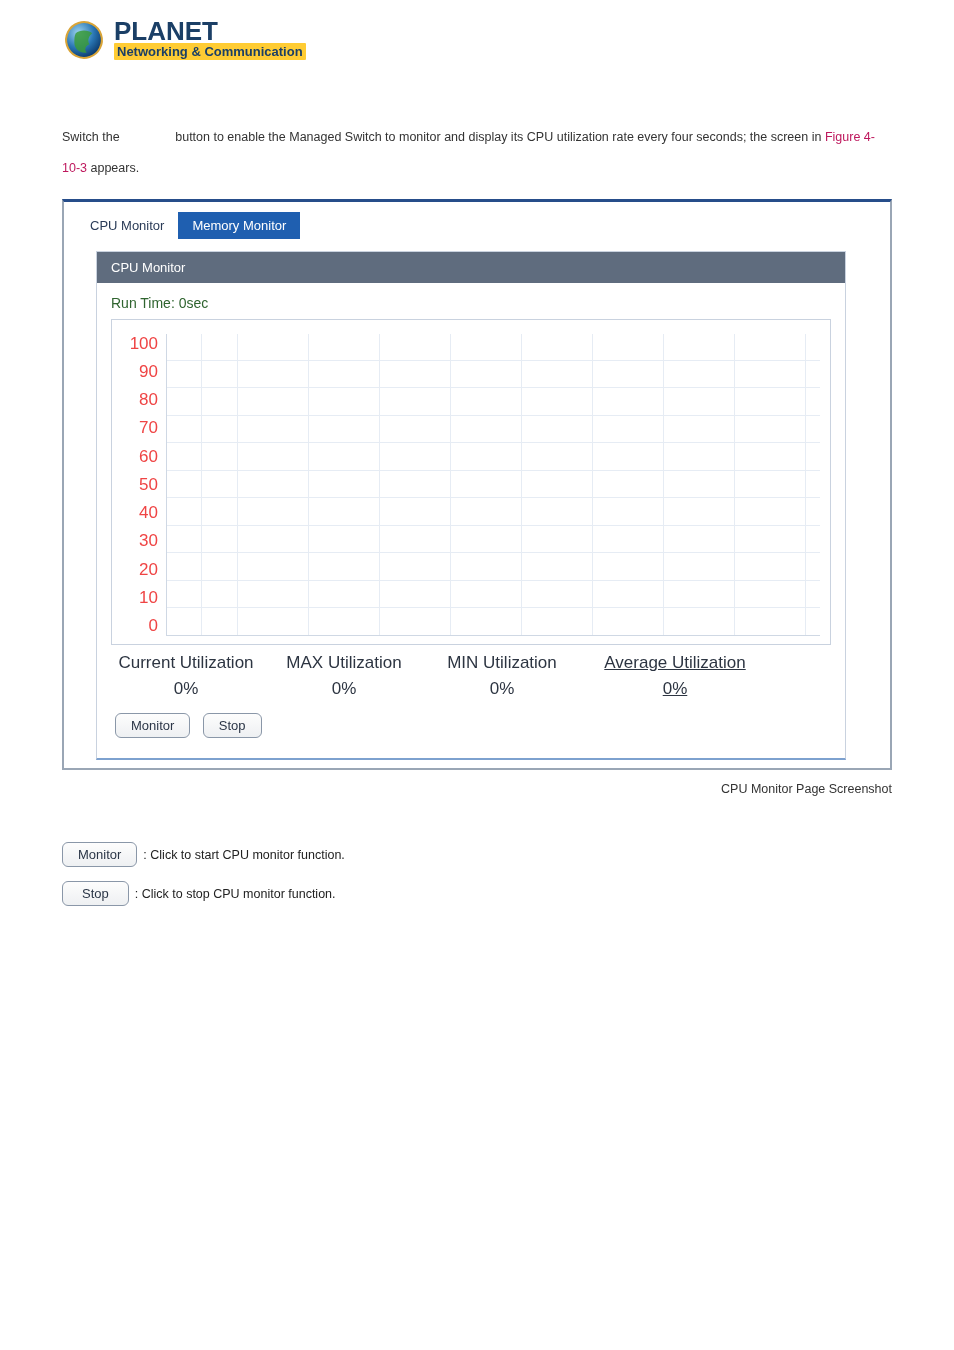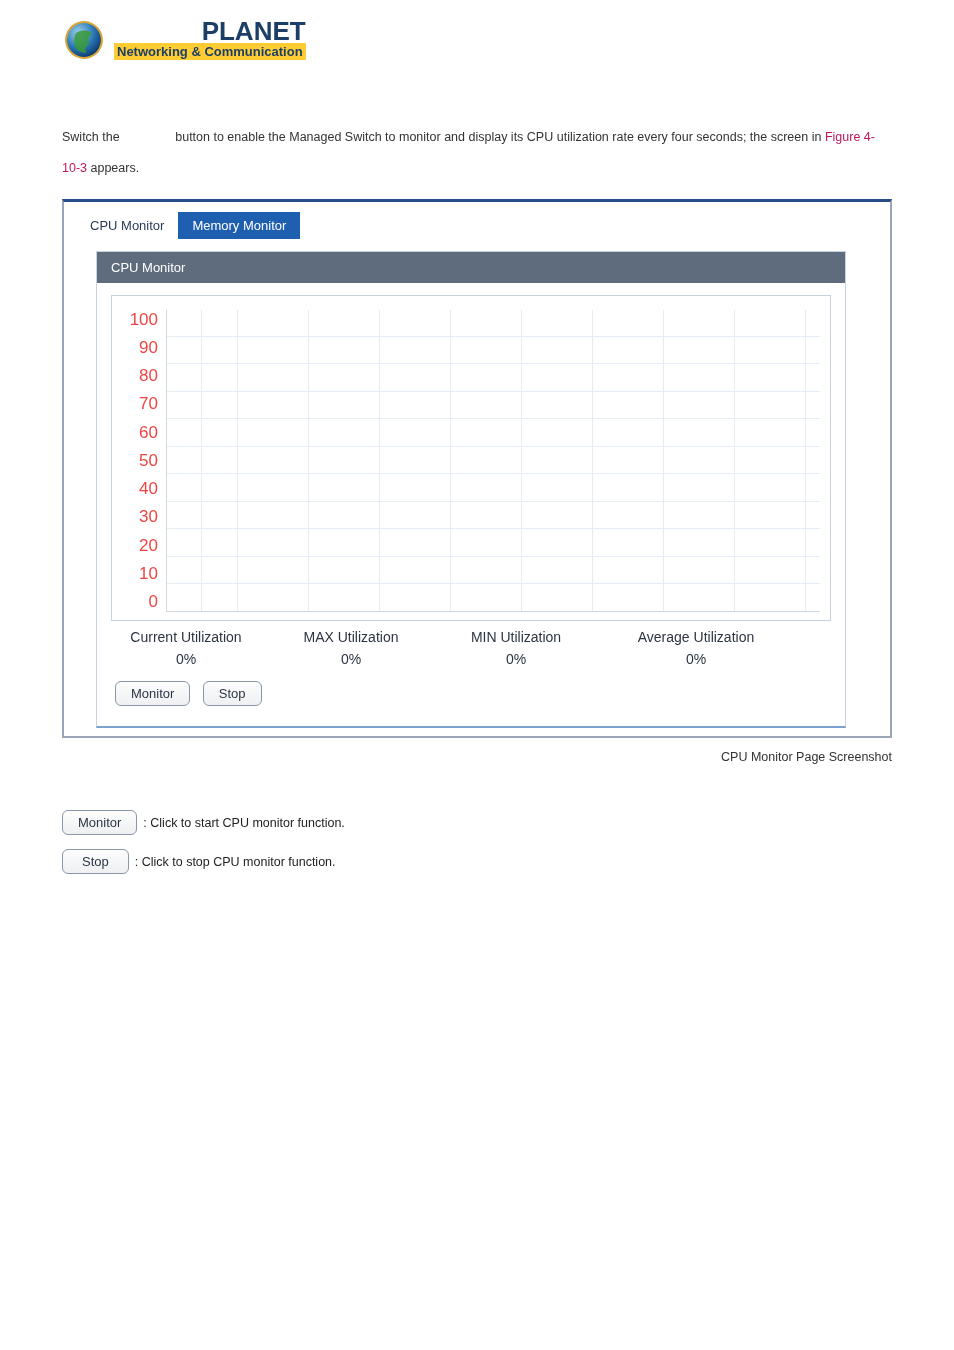--- a/index.html
+++ b/index.html
@@ -12,21 +12,21 @@
     color: #222;
   }
   .page {
     width: 954px;
     padding: 18px 62px 40px 62px;
     position: relative;
   }
 
   
   .logo-wrap { display:flex; align-items:center; gap:8px; margin-bottom: 60px; }
-  .logo-text { display:flex; flex-direction:column;align-items:flex-end; }
+  .logo-text { display:flex; flex-direction:column; }
   .planet {
     font-family: Arial Black, Arial, sans-serif;
     font-size: 26px;
     letter-spacing: 0px;
     font-weight: 900;
     color: #1b3f66;
     line-height: 0.9;
   }
   .subline {
     font-size: 13px;
@@ -124,30 +124,30 @@
     height:302.5px;
     border-left:1px solid #cfd8e4;
     border-bottom:1px solid #cfd8e4;
     background:
       repeating-linear-gradient(to right, transparent 0, transparent 34.5px, #e6ecf4 34.5px, #e6ecf4 35.5px),
       repeating-linear-gradient(to top, transparent 0, transparent 26.5px, #e6ecf4 26.5px, #e6ecf4 27.5px);
   }
 
   .stats-row {
     display:flex;
-    gap:15px;
+    gap:8px;
     margin-top:8px;
-    font-size:14px;
+    font-size:17px;
     color:#2d3542;
   }
   .stat { width:150px; text-align:center; }
   .stat .lbl { margin-bottom:6px; }
   .stat .val { }
   .stat:first-child .lbl{ white-space:nowrap; }
-  .stat:nth-child(4){ width:180px; }
+  .stat:nth-child(4){ width:180px;text-decoration:underline; }
 
   .btn-row {
     text-align:left;
     margin-top:14px;
     margin-bottom:2px;
   }
   .ui-btn {
     display:inline-block;
     border:1px solid #8a97a8;
     border-radius:6px;
@@ -215,20 +215,21 @@
   <div class="shot-wrap">
     <div class="shot-inner">
       <div class="tabs">
         <div class="tab">CPU Monitor</div>
         <div class="tab active-alt">Memory Monitor</div>
       </div>
 
       <div class="panel">
         <div class="panel-title">CPU Monitor</div>
         <div class="panel-body">
+          <div class="runtime">Run Time:  0sec</div>
 
           <div class="chart-box">
             <div class="chart">
               <div class="y-axis">
                 <span>100</span>
                 <span>90</span>
                 <span>80</span>
                 <span>70</span>
                 <span>60</span>
                 <span>50</span>

